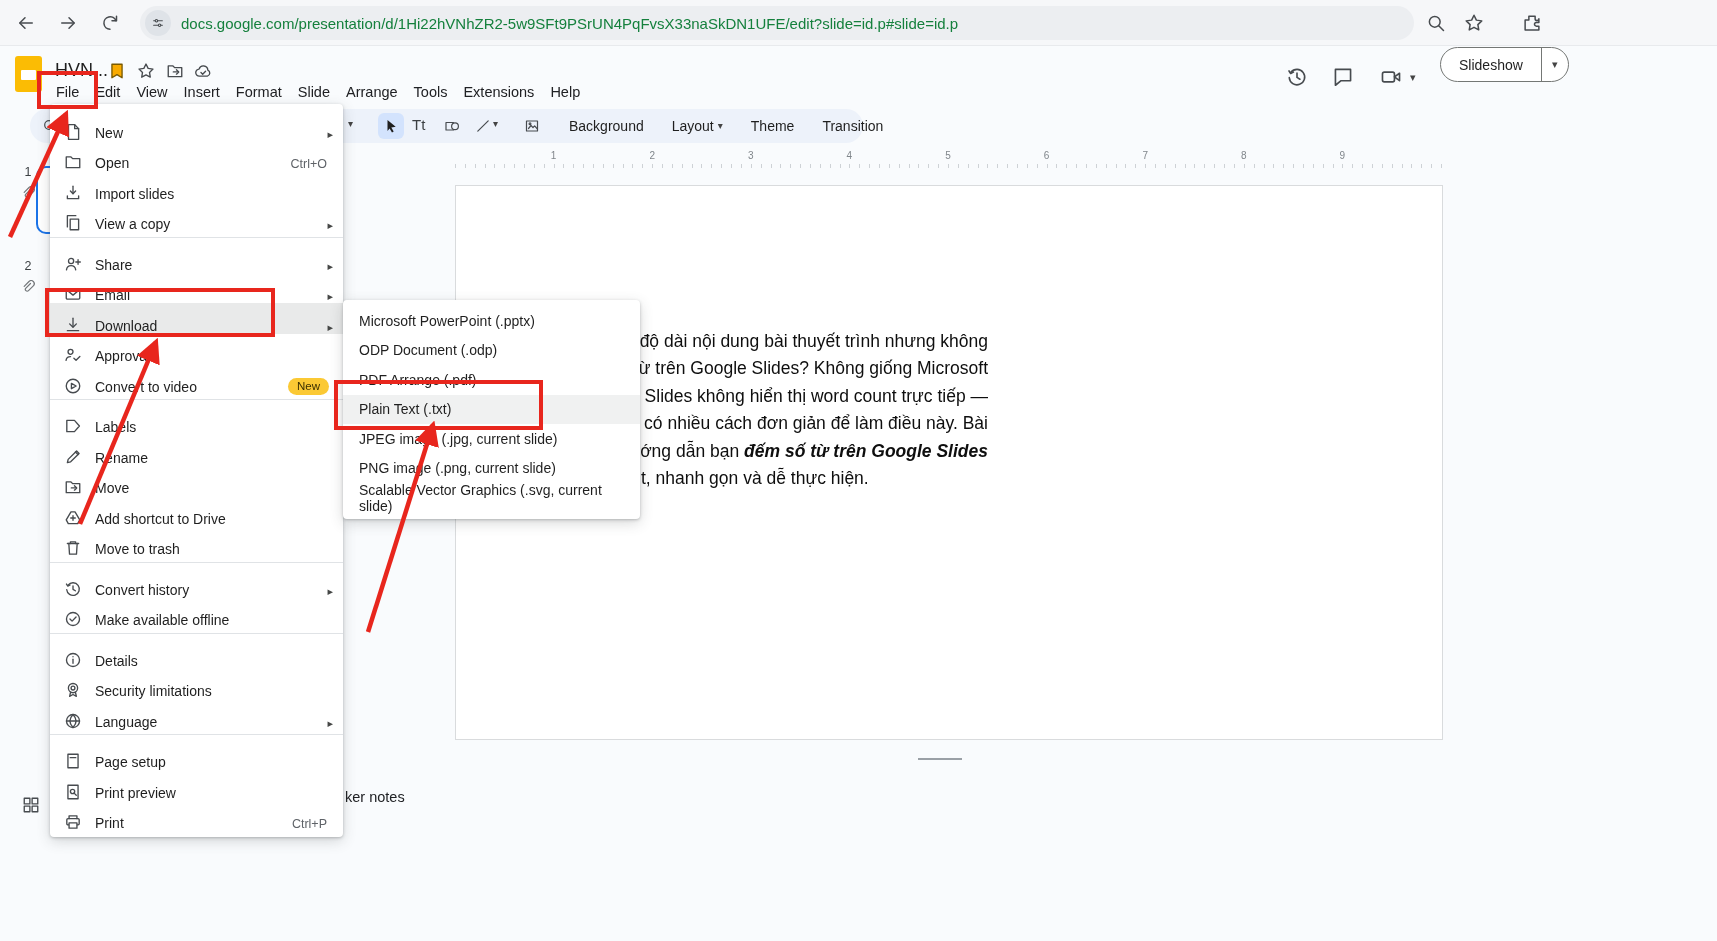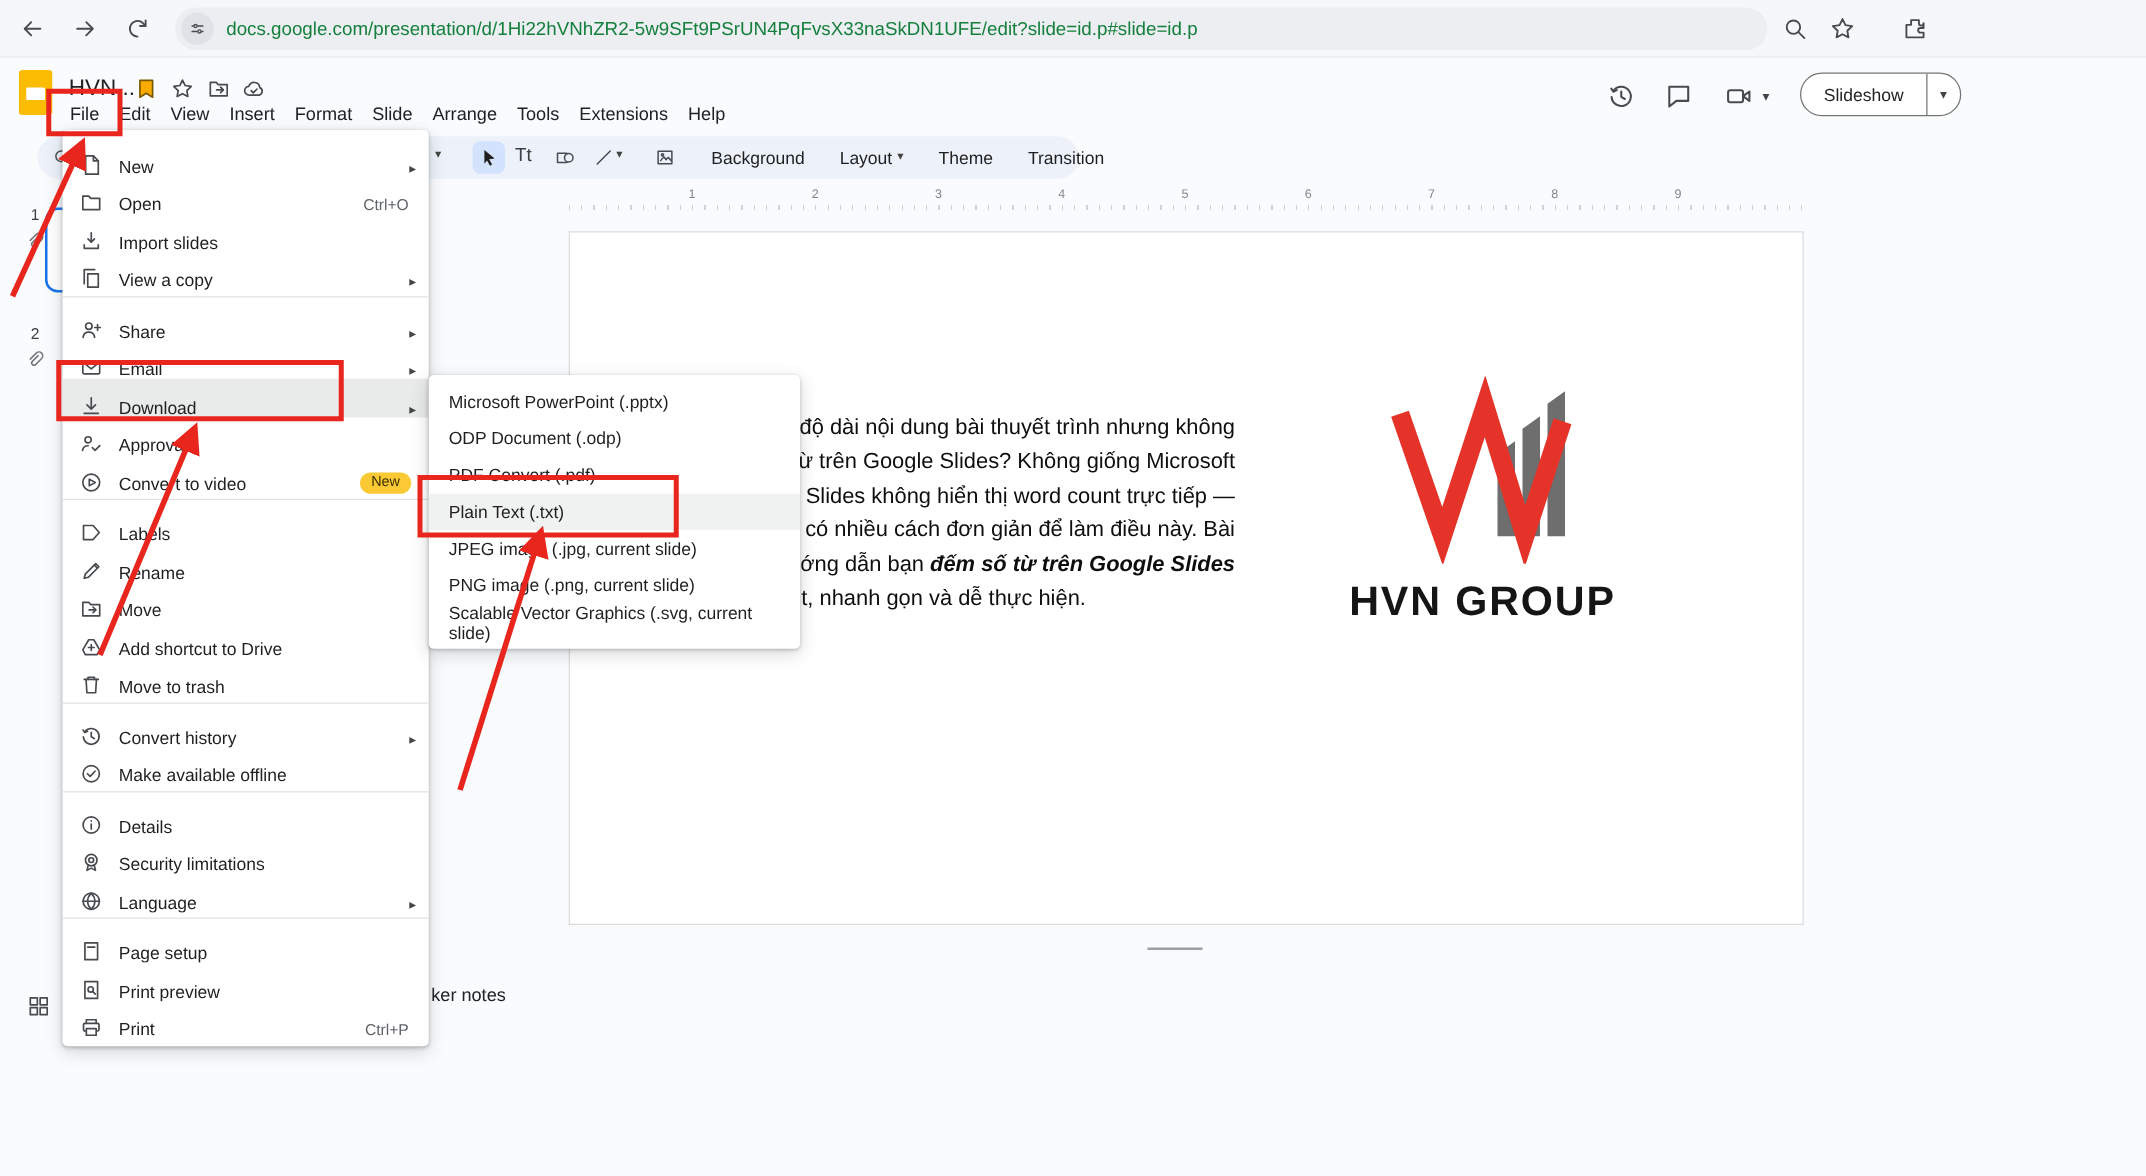--- a/index.html
+++ b/index.html
@@ -19,21 +19,21 @@
   .url-text{margin-left:10px;font-size:15px;color:#15803d;white-space:nowrap}
 
   
   .slides-logo{position:absolute;left:15px;top:56px;width:27px;height:36px}
   .doc-title{position:absolute;left:55px;top:60px;font-size:18px;color:#1f1f1f}
   .title-ic{position:absolute;top:62px;width:18px;height:18px}
   .menubar{position:absolute;left:48px;top:80px;height:24px;display:flex;align-items:center}
   .mb-item{padding:0 8px;font-size:14.5px;color:#202124;height:24px;line-height:24px;border-radius:4px;cursor:default}
   .hdr-ic{position:absolute;top:66px;width:22px;height:22px}
   .hdr-caret{position:absolute;top:71px;font-size:11px;color:#444}
-  .ss-btn{position:absolute;left:1440px;top:58px;height:35px;display:flex;border:1px solid #747775;border-radius:18px;background:#fff;overflow:hidden}
+  .ss-btn{position:absolute;left:1440px;top:47px;height:35px;display:flex;border:1px solid #747775;border-radius:18px;background:#fff;overflow:hidden}
   .ss-main{padding:0 18px;display:flex;align-items:center;font-size:14px;color:#1f1f1f;border-right:1px solid #747775}
   .ss-caret{width:26px;display:flex;align-items:center;justify-content:center;font-size:11px;color:#444}
 
   
   .toolbar{position:absolute;left:30px;top:109px;width:833px;height:34px;background:#edf2fa;border-radius:17px}
   .tb-ic{position:absolute;width:16px;height:16px;top:9px}
   .tb-caret{font-size:10px;color:#444}
   .cursor-box{position:absolute;left:348px;top:4px;width:26px;height:26px;background:#d3e3fd;border-radius:6px;display:flex;align-items:center;justify-content:center}
   .cursor-box .ic{width:16px;height:16px}
   .tt-tool{position:absolute;left:382px;top:7px;font-size:15px;color:#3c4043;font-weight:500}
@@ -248,29 +248,20 @@
 
 <div class="canvas">
   <div class="slide-text">
       <div class="sline"><span>soát độ dài nội dung bài thuyết trình nhưng không</span></div>
       <div class="sline"><span>số từ trên Google Slides? Không giống Microsoft</span></div>
       <div class="sline"><span>oogle Slides không hiển thị word count trực tiếp —</span></div>
       <div class="sline"><span>o, vẫn có nhiều cách đơn giản để làm điều này. Bài</span></div>
       <div class="sline"><span>sẽ hướng dẫn bạn </span><span class="bi">đếm số từ trên Google Slides</span></div>
       <div class="sline align-left"><span>t, nhanh gọn và dễ thực hiện.</span></div>
     </div>
-  <div class="logo-wrap">
-    <svg width="160" height="150" viewBox="0 0 160 150">
-      <polygon class="logo-gray" points="92,62 106,52 106,128 92,128"></polygon>
-      <polygon class="logo-gray" points="112,42 126,32 126,128 112,128"></polygon>
-      <polygon class="logo-gray" points="132,22 146,12 146,128 132,128"></polygon>
-      <polyline class="logo-red" points="14,30 48,128 82,24 114,128 144,36" stroke-width="15"></polyline>
-    </svg>
-    <div class="logo-text">HVN GROUP</div>
-  </div>
 </div>
 <div class="resize-handle"></div>
 <div class="notes-text">ker notes</div>
 
 <div class="file-menu">
     <div class="menu-item">
       <span class="ic"><svg viewBox="0 0 16 16">
           <path d="M4 1.5h5.5L13 5v9.5H4z"></path>
           <path d="M9.5 1.5V5H13"></path>
         </svg></span>
@@ -452,21 +443,21 @@
     </div>
   </div>
 <div class="download-menu">
     <div class="dl-item">
       <span>Microsoft PowerPoint (.pptx)</span>
     </div>
     <div class="dl-item">
       <span>ODP Document (.odp)</span>
     </div>
     <div class="dl-item">
-      <span>PDF Convert (.pdf)</span>
+      <span>PDF Arrange (.pdf)</span>
     </div>
     <div class="dl-item hovered">
       <span>Plain Text (.txt)</span>
     </div>
     <div class="dl-item">
       <span>JPEG image (.jpg, current slide)</span>
     </div>
     <div class="dl-item">
       <span>PNG image (.png, current slide)</span>
     </div>

